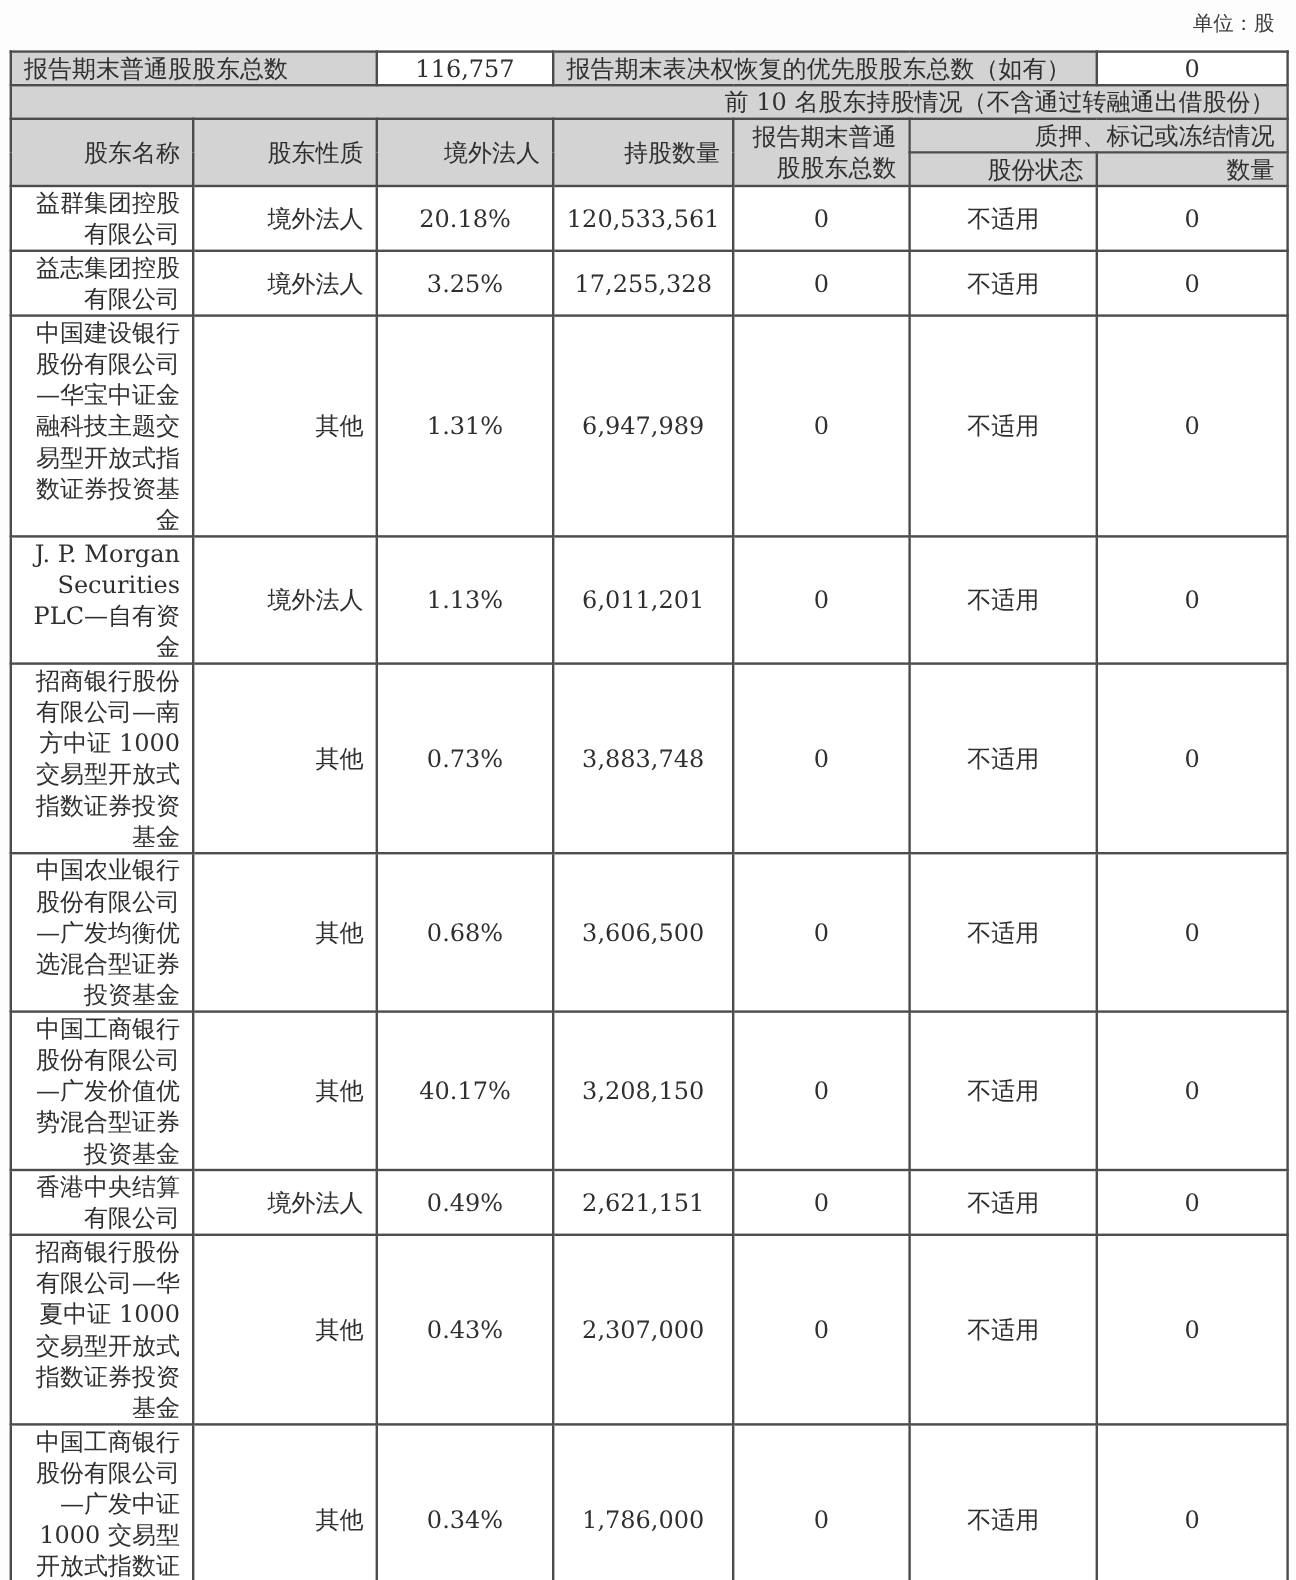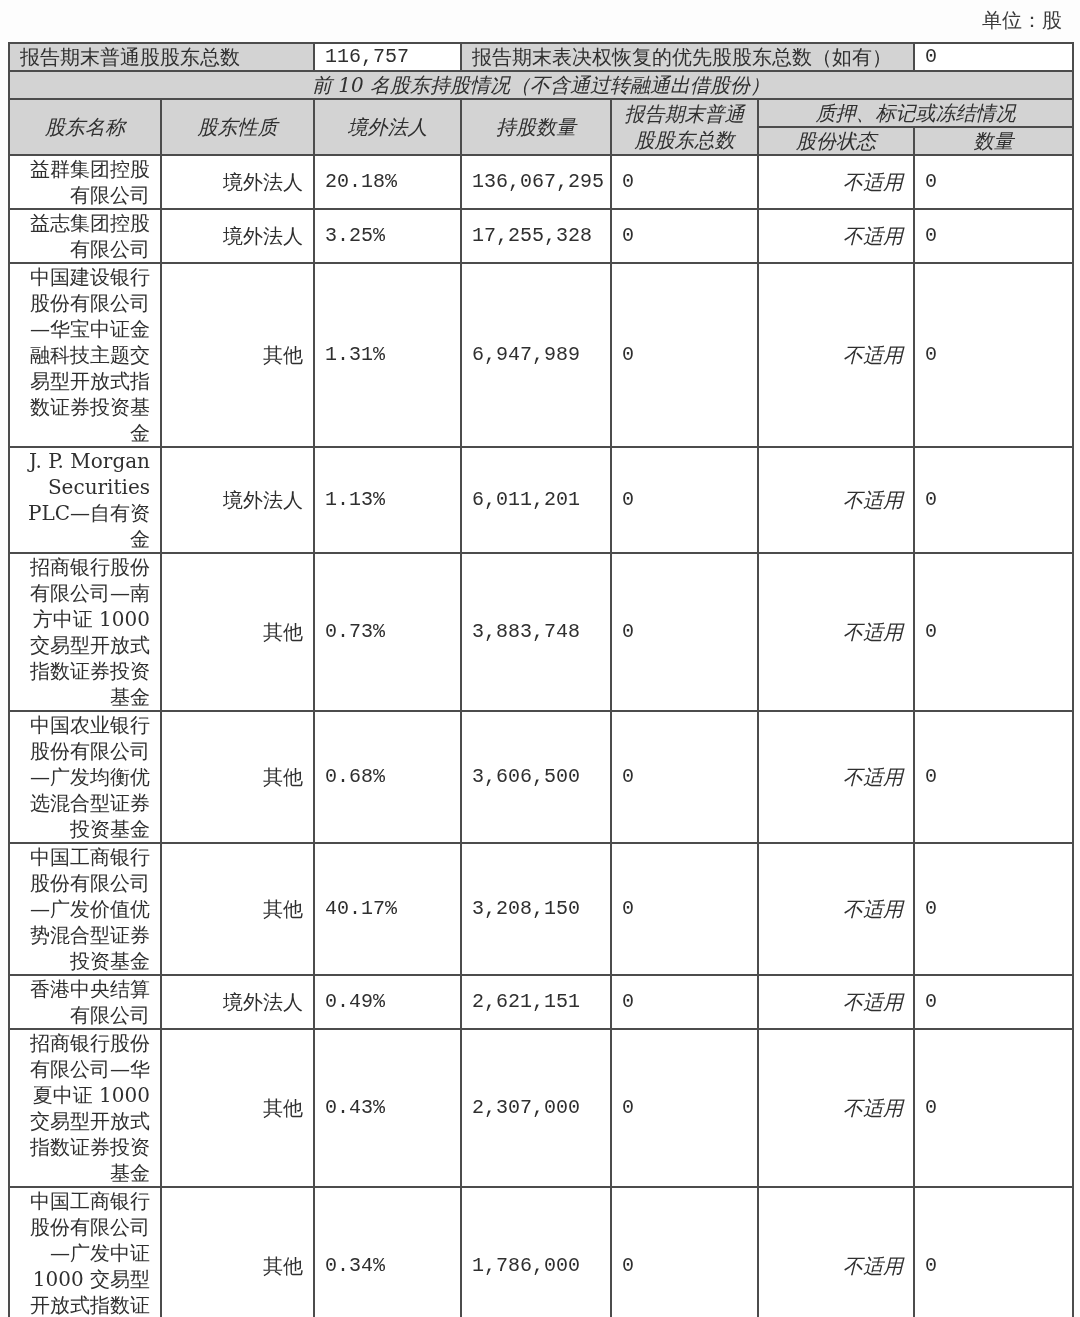--- a/index.html
+++ b/index.html
@@ -12,21 +12,21 @@
     position: relative;
     overflow: hidden;
     background: #fdfdfd;
     font-family: "DejaVu Serif", "Liberation Serif", serif;
     color: #2f2f2f;
   }
   .unit-label {
     position: absolute;
     top: 8px;
     right: 18px;
-    font-size: 20px;
+    font-size: 17px;
     line-height: 24px;
     color: #3a3a3a;
   }
   table.holders {
     position: absolute;
     left: 8px;
     top: 42px;
     width: 1064px;
     border-collapse: collapse;
     table-layout: fixed;
@@ -34,33 +34,33 @@
     line-height: 26px;
   }
   table.holders td, table.holders th {
     border: 2px solid #4c4c4c;
     font-weight: normal;
     padding: 0 10px;
     background: #ffffff;
     overflow: hidden;
   }
   .gray { background: #d3d3d3 !important; }
-  .center { text-align: center; font-style: italic; }
+  .center { text-align: right; }
   .left { text-align: left; }
   tr.toprow { height: 26px; margin-top: 44px; }
   tr.hrow { height: 27px; }
   td.name-cell {
     text-align: right;
     vertical-align: middle;
     padding: 0 6px 0 10px;
     word-break: break-word;
   }
   td.nat-cell { text-align: right; padding-left: 12px; }
-  td.num-cell { text-align: left; padding-right: 12px; font-family: Liberation Mono, monospace; }
-  td.stat-cell { text-align: right; padding-left: 12px; font-style: italic; }
+  td.num-cell { text-align: center; padding-right: 12px; }
+  td.stat-cell { text-align: center; padding-left: 12px; }
 </style>
 </head>
 <body>
 
 <div class="unit-label">单位：股</div>
 
 <table class="holders">
   <colgroup>
     <col style="width:152px">
       <col style="width:153px">
@@ -93,21 +93,21 @@
   </tr>
   <tr class="hrow">
     <th class="gray center">股份状态</th>
     <th class="gray center">数量</th>
   </tr>
 
   <tr>
     <td class="name-cell">益群集团控股有限公司</td>
     <td class="nat-cell">境外法人</td>
     <td class="num-cell">20.18%</td>
-    <td class="num-cell">136,067,295</td>
+    <td class="num-cell">120,533,561</td>
     <td class="num-cell">0</td>
     <td class="stat-cell">不适用</td>
     <td class="num-cell">0</td>
   </tr>
   <tr>
     <td class="name-cell">益志集团控股有限公司</td>
     <td class="nat-cell">境外法人</td>
     <td class="num-cell">3.25%</td>
     <td class="num-cell">17,255,328</td>
     <td class="num-cell">0</td>

